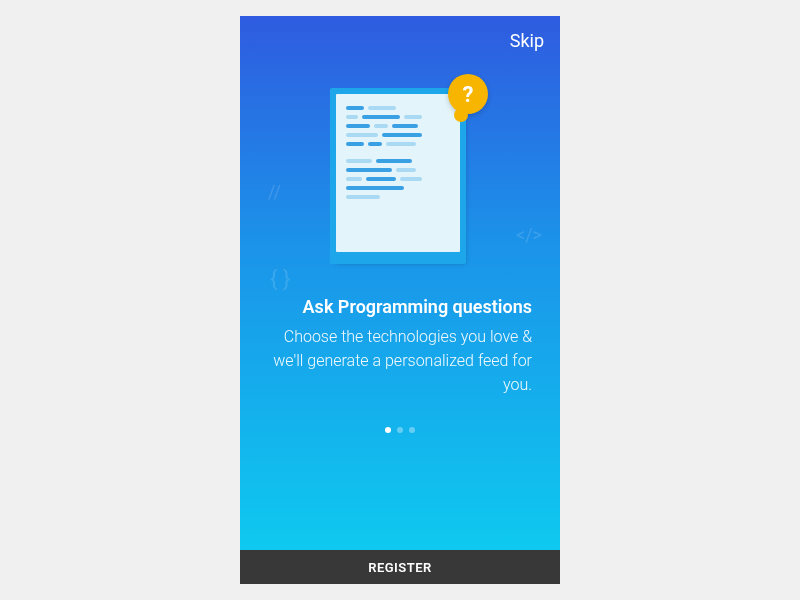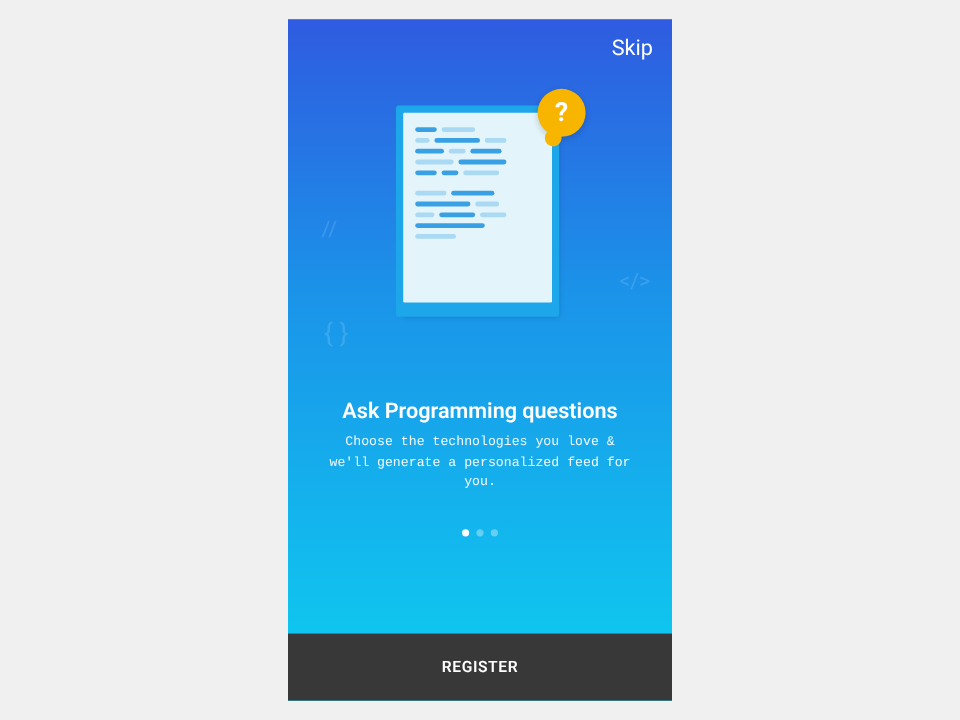--- a/index.html
+++ b/index.html
@@ -102,36 +102,35 @@
       font-size: 22px;
       font-weight: 700;
     }
     .bg-deco {
       position: absolute;
       color: rgba(255,255,255,0.14);
       font-size: 14px;
       pointer-events: none;
     }
     .text-block {
-      margin-top: 64px;
-      text-align: center;
+      margin-top: 28px;
+      text-align: right;
       padding: 0 28px;
       color: #fff;
     }
     .title {
       font-size: 18px;
       font-weight: 600;
       margin-bottom: 8px;
     }
     .subtitle {
-      font-size: 11px;
+      font-size: 16px;
       font-weight: 300;
       line-height: 1.5;
       opacity: 0.94;
-      font-family: Liberation Mono, monospace;
     }
     .dots {
       margin-top: 30px;
       display: flex;
       justify-content: center;
       gap: 6px;
     }
     .dot {
       width: 6px;
       height: 6px;
@@ -139,21 +138,21 @@
       background: rgba(255,255,255,0.35);
     }
     .dot.active {
       background: #fff;
     }
     .footer {
       position: absolute;
       bottom: 0;
       left: 0;
       right: 0;
-      height: 56px;
+      height: 34px;
       background: #383838;
       display: flex;
     }
     .footer-btn {
       flex: 1;
       display: flex;
       align-items: center;
       justify-content: center;
       color: #fff;
       font-size: 13px;

